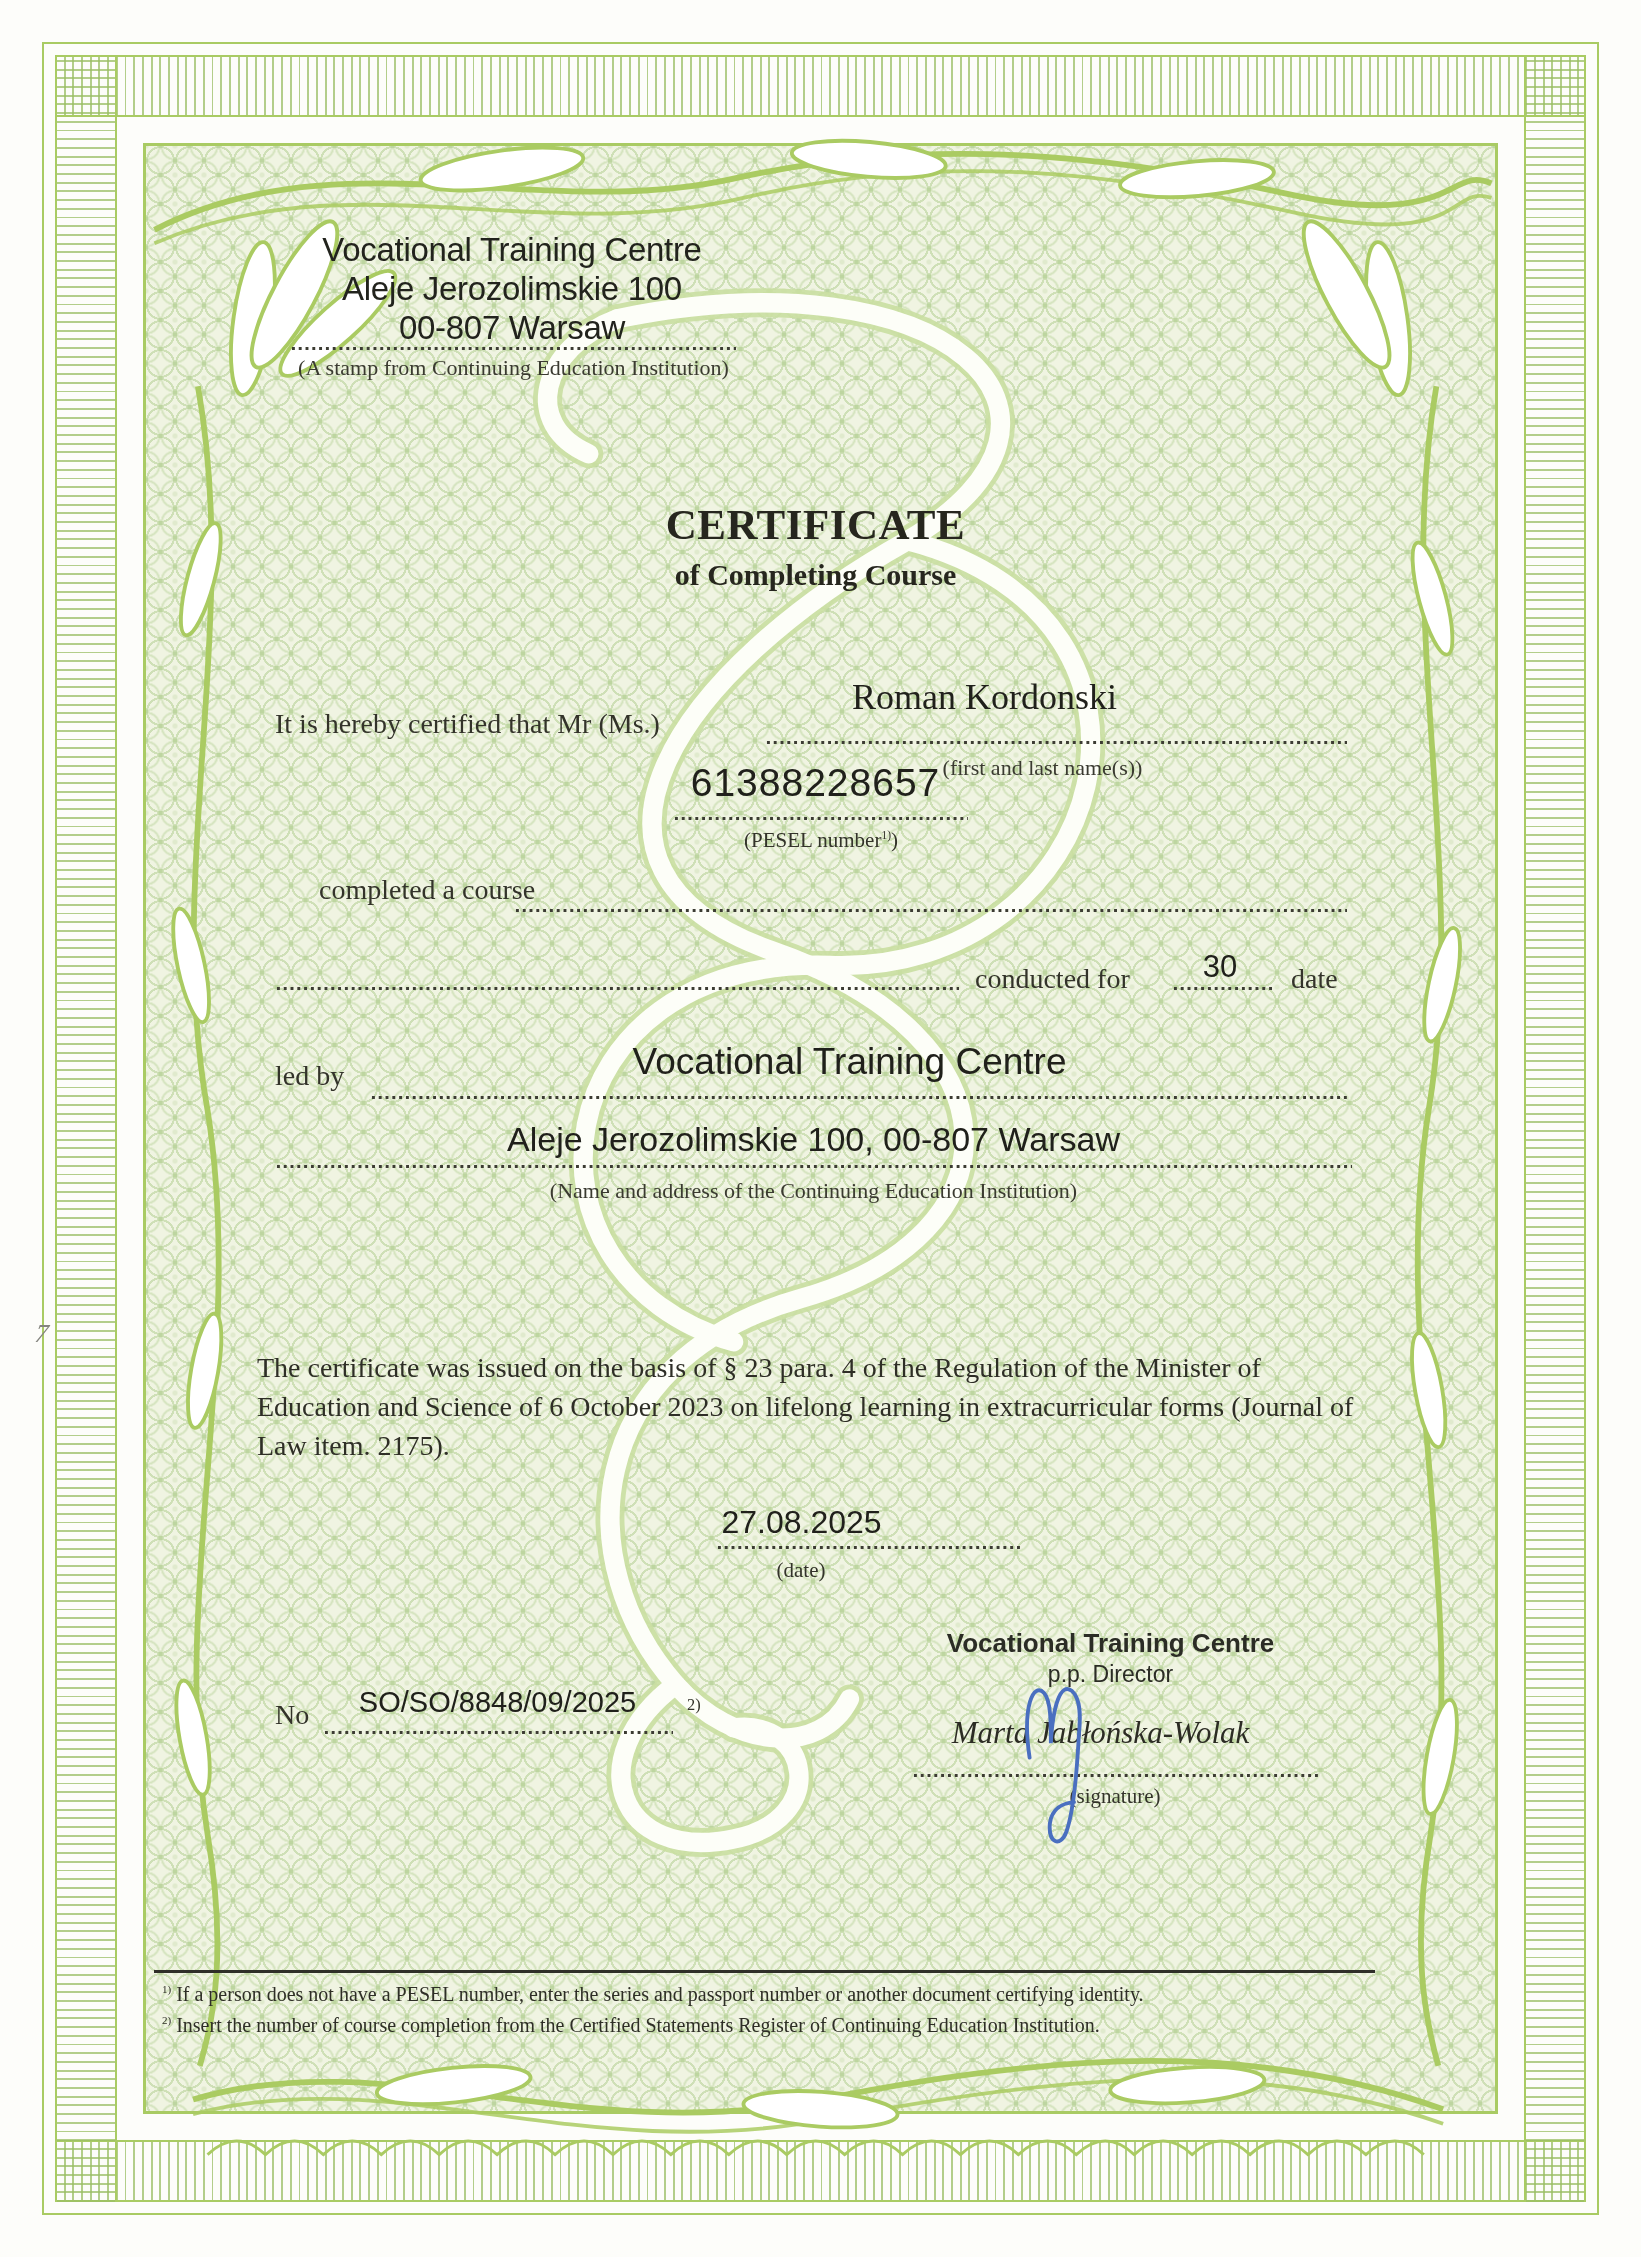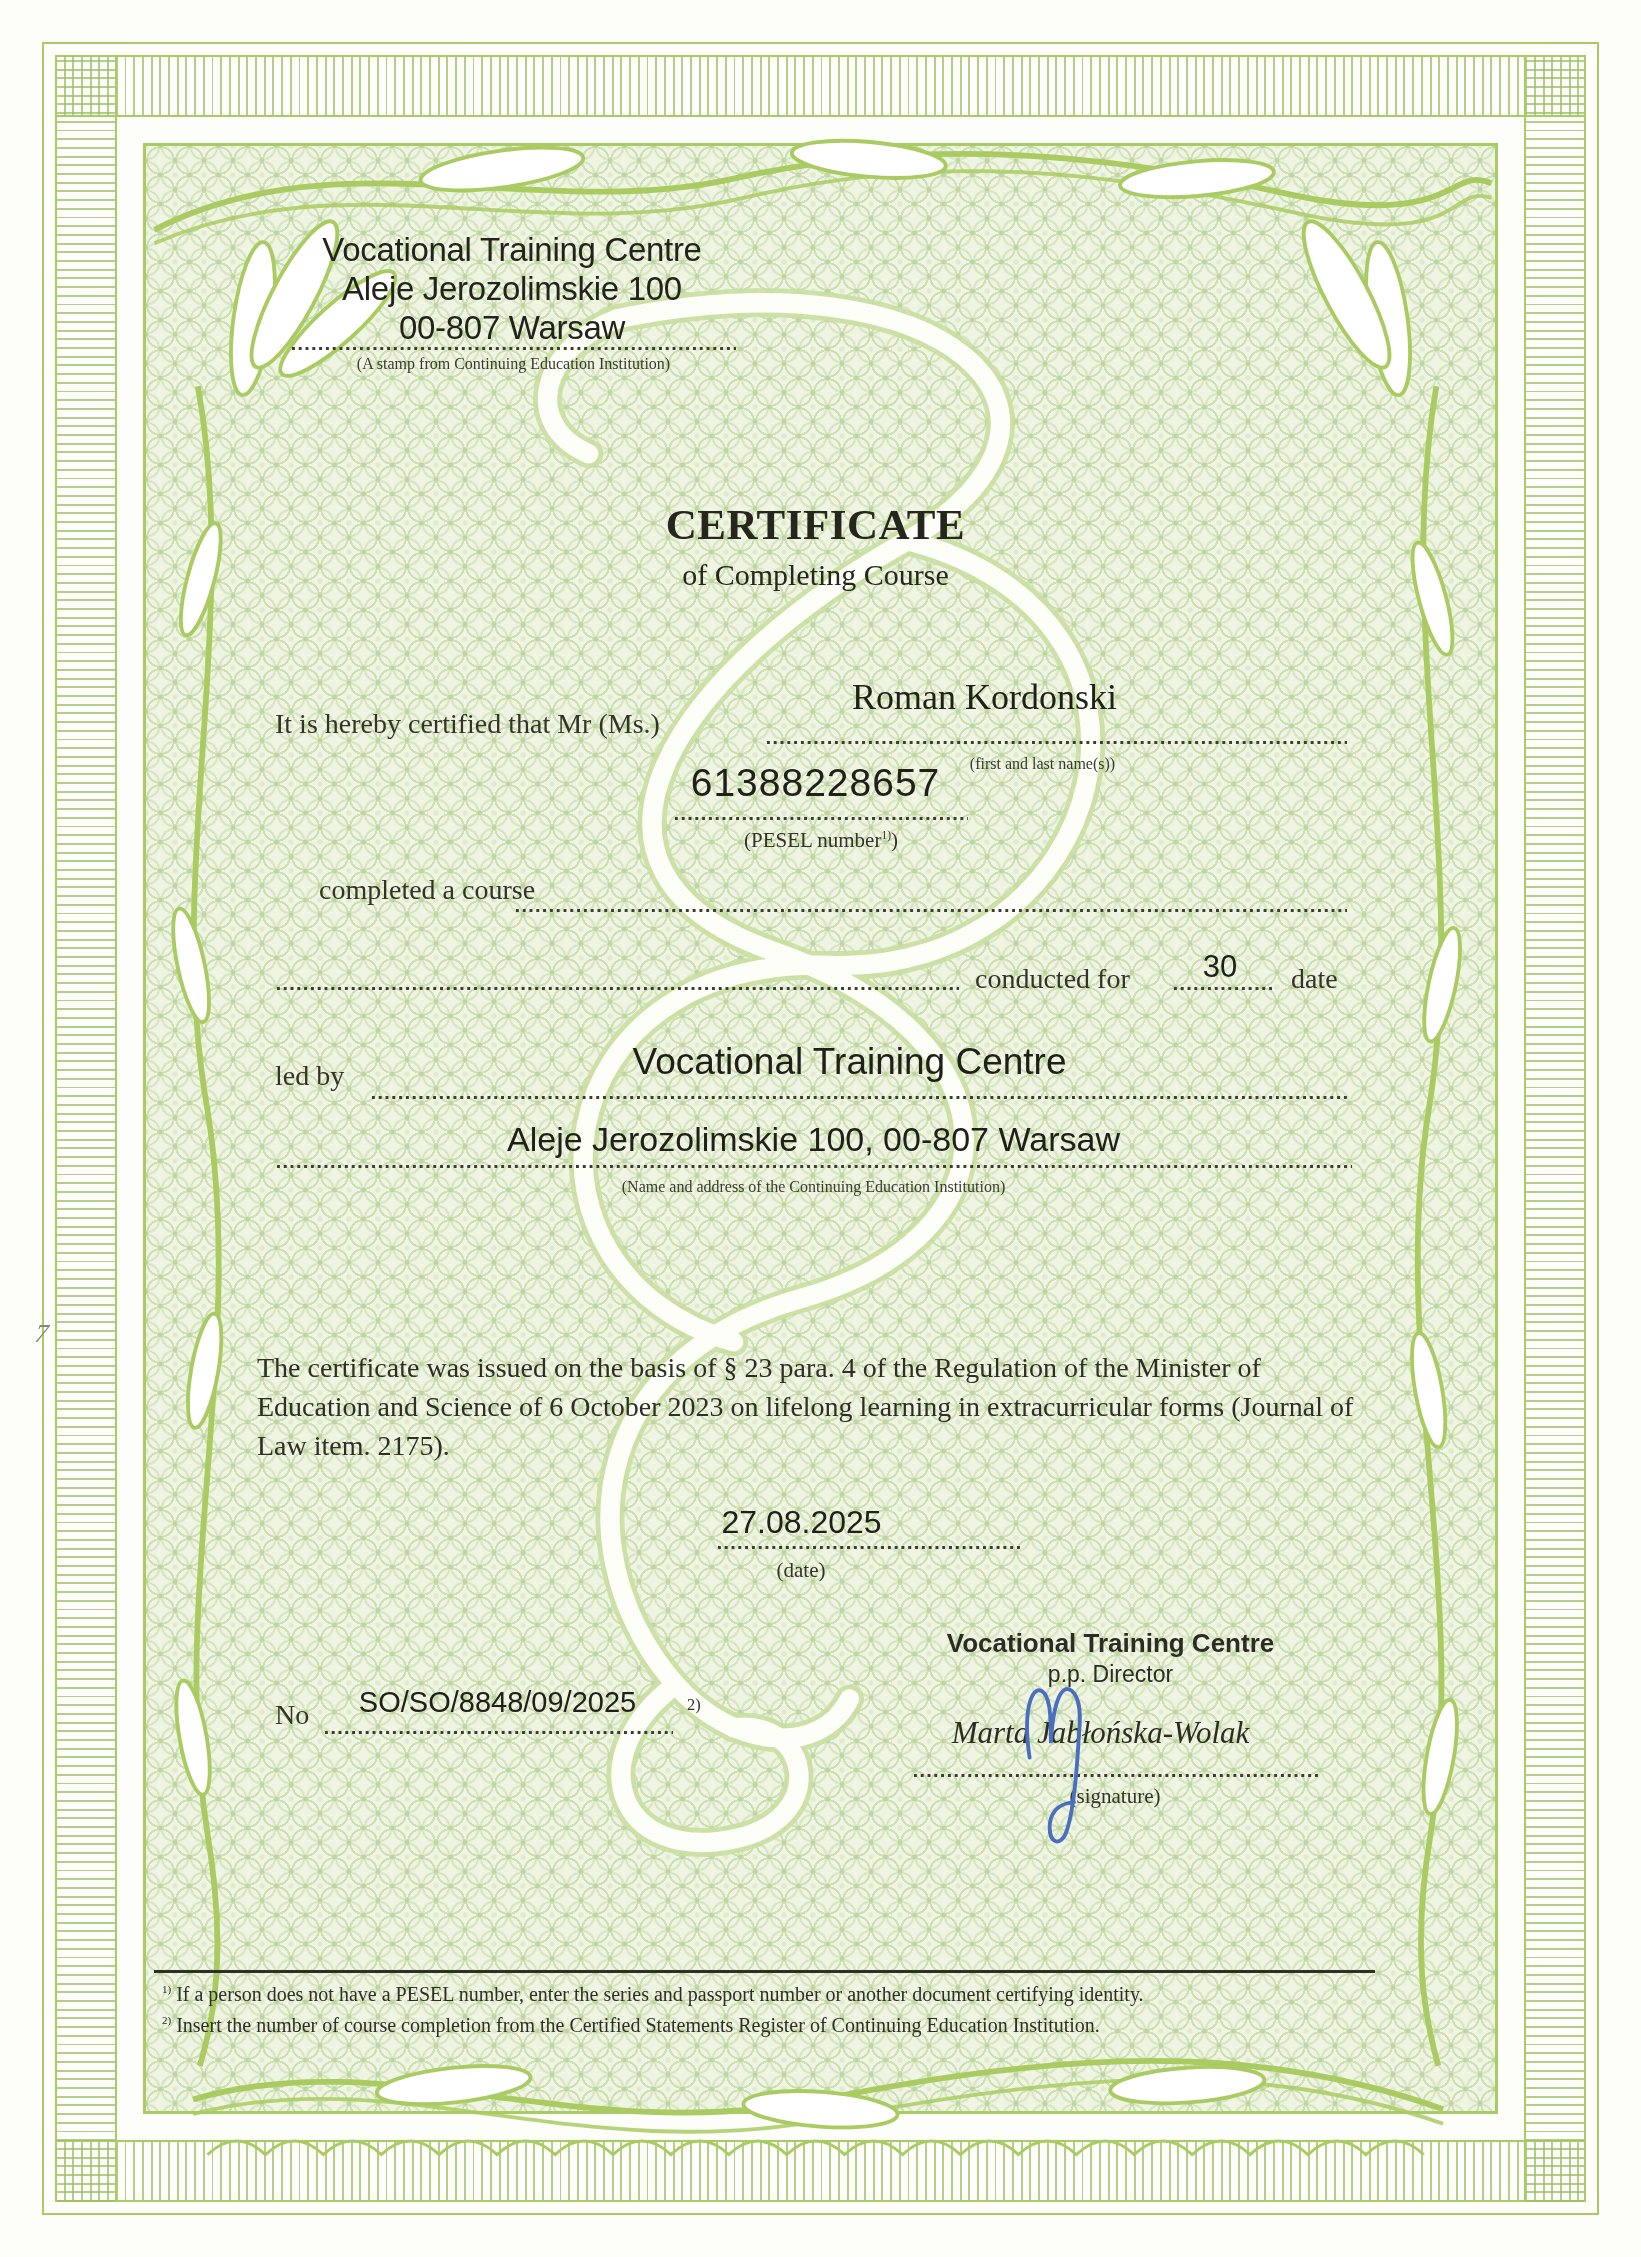--- a/index.html
+++ b/index.html
@@ -36,28 +36,28 @@
   
   .t{position:absolute;z-index:5;}
   .serif{font-family:"Liberation Serif",serif;color:#33332a;}
   .sans{font-family:"Liberation Sans",sans-serif;color:#20201b;}
   .center{text-align:center;}
   .dots{
     position:absolute;z-index:5;height:4.8px;
     background-image:radial-gradient(circle, #3c3c33 1.5px, transparent 1.8px);
     background-size:6.8px 4.8px;background-repeat:repeat-x;background-position:0 60%;
   }
-  .caption{font-size:16px;color:#3a3a30;}
+  .caption{font-size:22px;color:#3a3a30;}
   sup{font-size:0.55em;}
   
   .stamp{left:290px;top:230px;width:444px;font-size:33px;line-height:39px;font-weight:500;letter-spacing:-0.3px;color:#22231d;}
   .stamp-dots{left:290px;top:346px;width:446px;}
   .stamp-caption{left:282px;top:355px;width:463px;}
   .title-main{left:386px;top:500px;width:859px;font-size:43px;font-weight:bold;letter-spacing:0.5px;color:#26261e;}
-  .title-sub{left:386px;top:558px;width:859px;font-size:30px;font-weight:normal;color:#26261e;}
+  .title-sub{left:386px;top:558px;width:859px;font-size:30px;font-weight:bold;color:#26261e;}
   .lbl-certified{left:275px;top:708px;font-size:28px;}
   .val-name{left:695px;top:676px;width:579px;font-size:36px;font-family:Liberation Serif, serif;}
   .dots-name{left:765px;top:740px;width:582px;}
   .cap-name{left:801px;top:755px;width:483px;}
   .val-pesel{left:526px;top:761px;width:579px;font-size:39px;letter-spacing:1px;}
   .dots-pesel{left:673px;top:816px;width:295px;}
   .cap-pesel{left:623px;top:828px;width:396px;font-size:21px;}
   .lbl-course{left:275px;top:874px;font-size:28px;margin-left:44px;}
   .val-course{left:512px;top:862px;width:840px;font-size:30px;}
   .dots-course{left:514px;top:908px;width:833px;}

